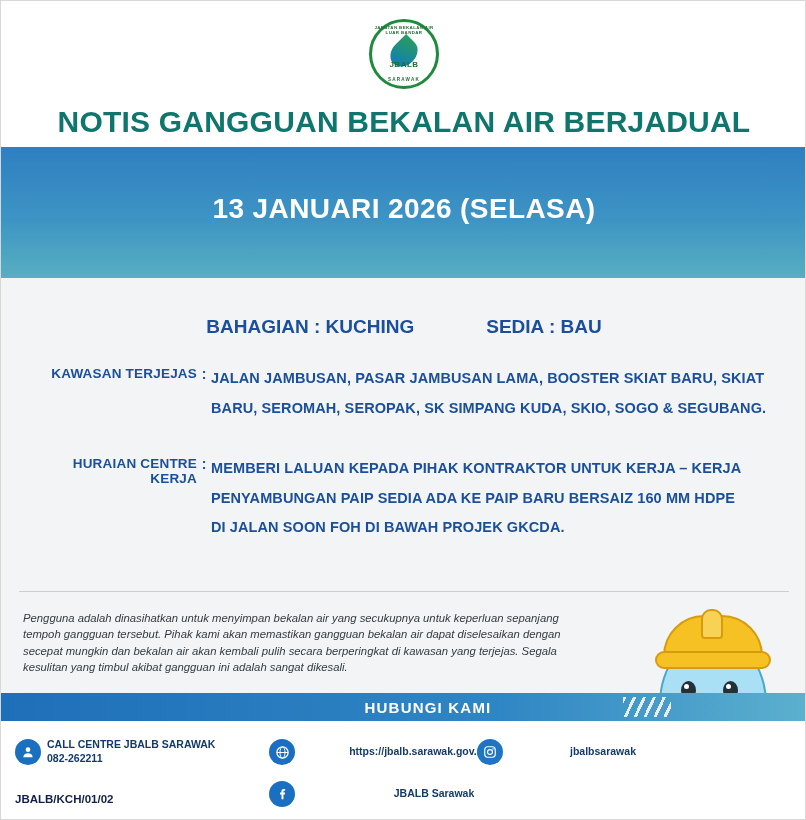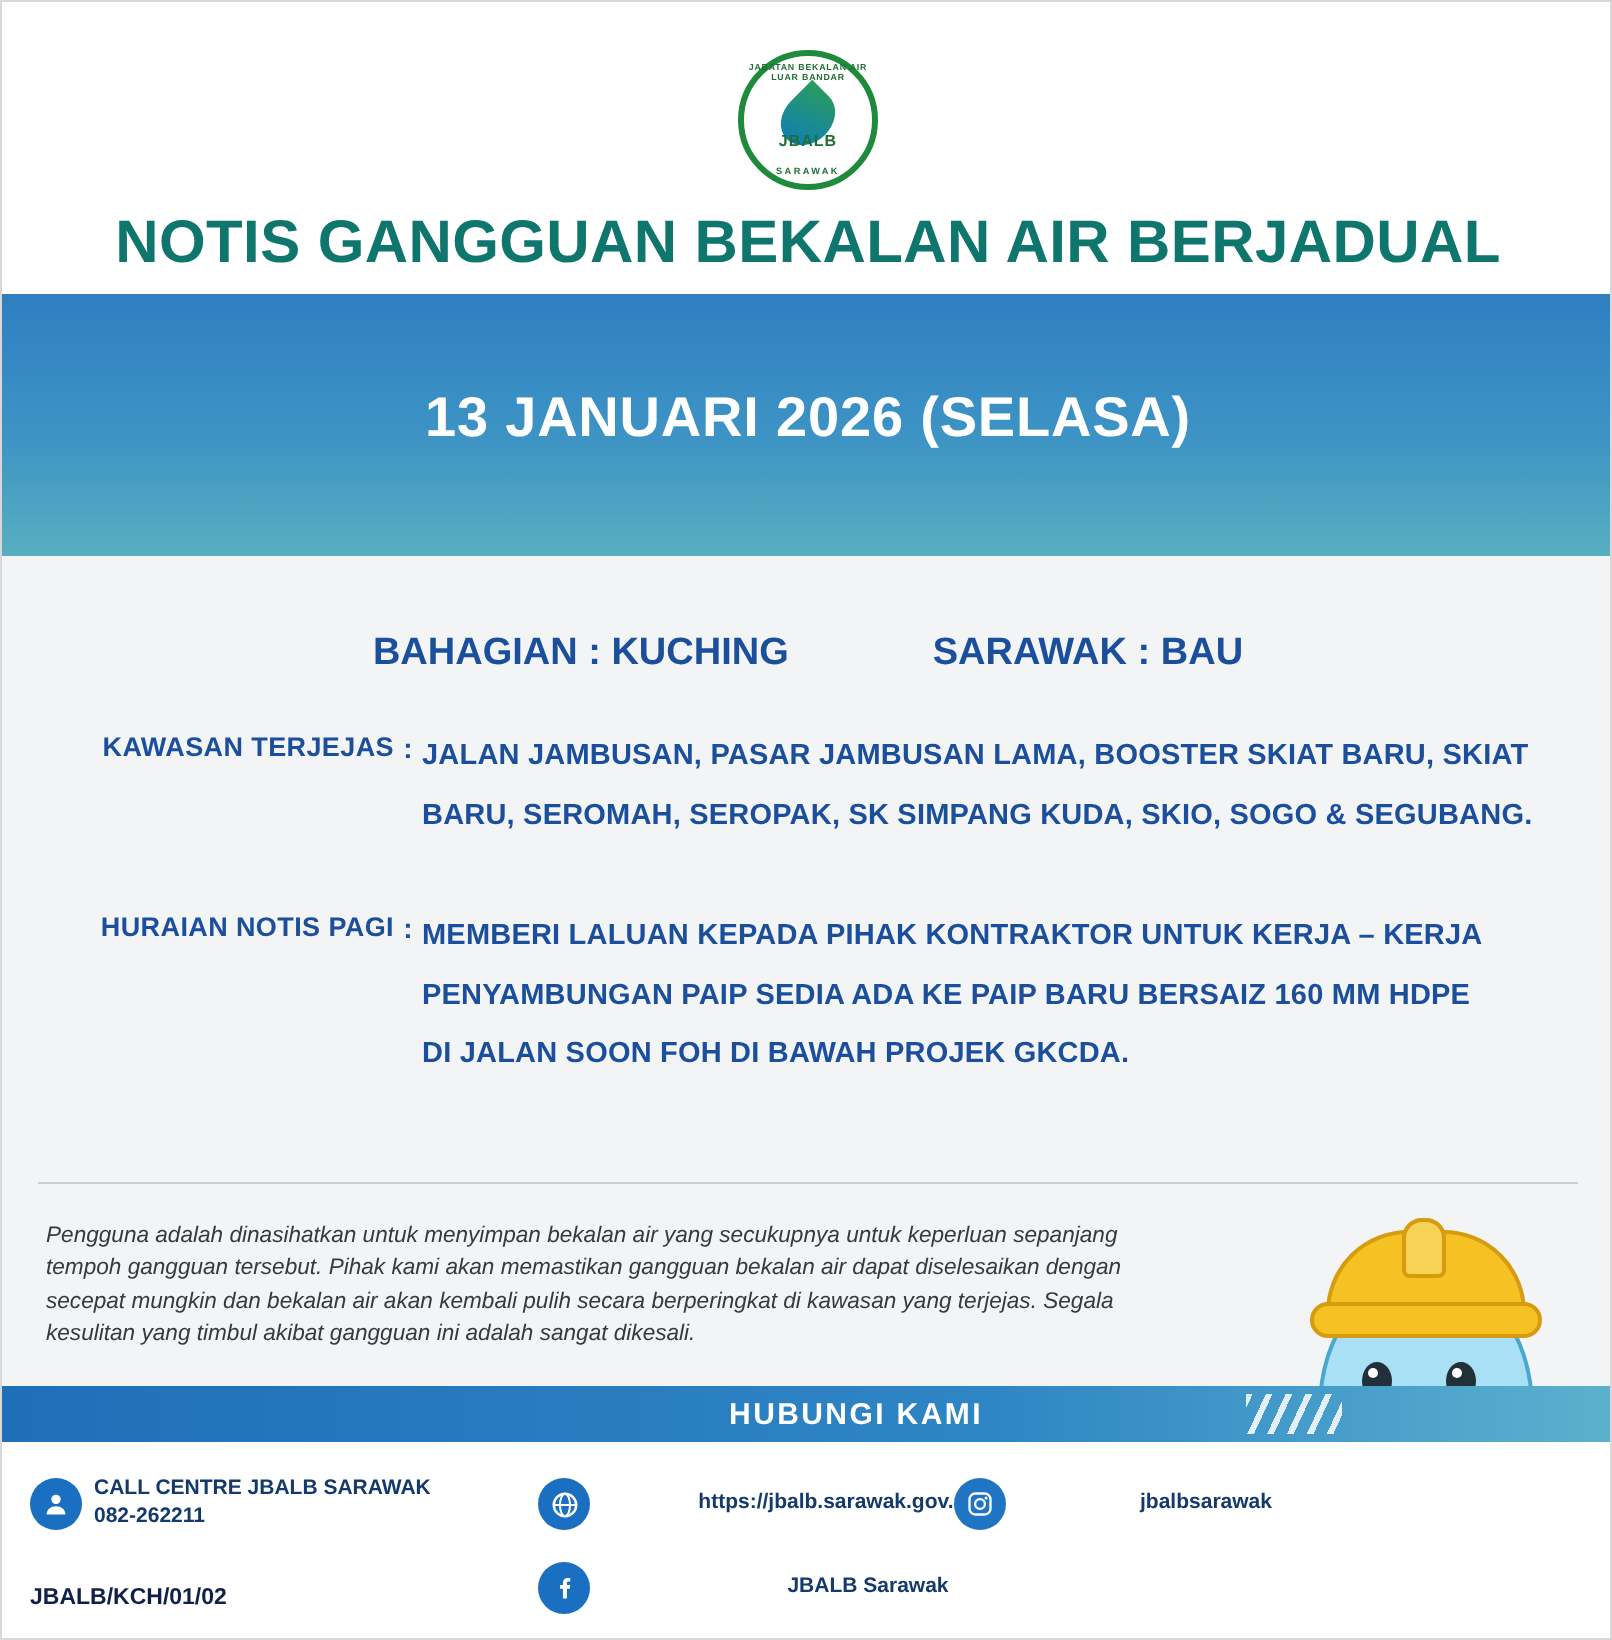--- a/index.html
+++ b/index.html
@@ -21,21 +21,21 @@
   }
 
   
   .logo-wrap {
     position: absolute;
     top: 18px;
     left: 0;
     width: 806px;
     height: 76px;
     display: flex;
-    align-items: flex-end;
+    align-items: flex-start;
     justify-content: center;
   }
   .logo {
     width: 70px;
     height: 70px;
     border-radius: 50%;
     background: #ffffff;
     border: 3px solid #1f8a3b;
     display: flex;
     align-items: center;
@@ -456,34 +456,34 @@
   <div class="main-title">NOTIS GANGGUAN BEKALAN AIR BERJADUAL</div>
 
   <div class="date-band">
     <div class="date-line1">13 JANUARI 2026 (SELASA)</div>
   </div>
 
   <div class="body-area">
 
     <div class="loc-row">
       <span>BAHAGIAN : KUCHING</span>
-      <span>SARAWAK : BAU</span>
+      <span>SEDIA : BAU</span>
     </div>
 
     <div class="field" id="kawasan-field">
       <span class="flabel">KAWASAN TERJEJAS</span>
       <span class="colon">:</span>
       <span class="fvalue">
         <span>JALAN JAMBUSAN, PASAR JAMBUSAN LAMA, BOOSTER SKIAT BARU, SKIAT</span><br>
         <span>BARU, SEROMAH, SEROPAK, SK SIMPANG KUDA, SKIO, SOGO &amp; SEGUBANG.</span>
       </span>
     </div>
 
     <div class="field" id="huraian-field">
-      <span class="flabel">HURAIAN NOTIS PAGI</span>
+      <span class="flabel">HURAIAN CENTRE KERJA</span>
       <span class="colon">:</span>
       <span class="fvalue">
         <span>MEMBERI LALUAN KEPADA PIHAK KONTRAKTOR UNTUK KERJA – KERJA</span><br>
         <span>PENYAMBUNGAN PAIP SEDIA ADA KE PAIP BARU BERSAIZ 160 MM HDPE</span><br>
         <span>DI JALAN SOON FOH DI BAWAH PROJEK GKCDA.</span>
       </span>
     </div>
 
     <div class="divider-line" style="top: 313px;"></div>
 

